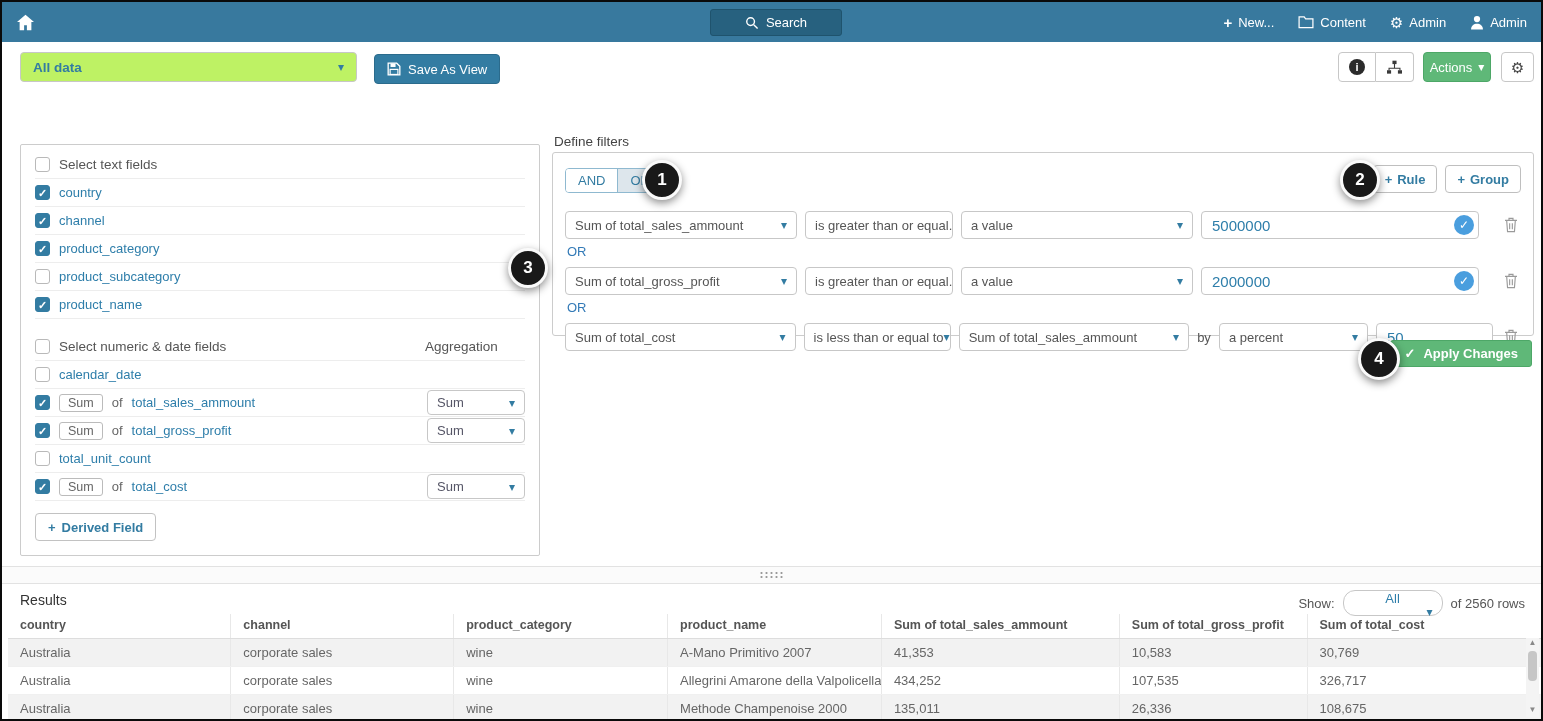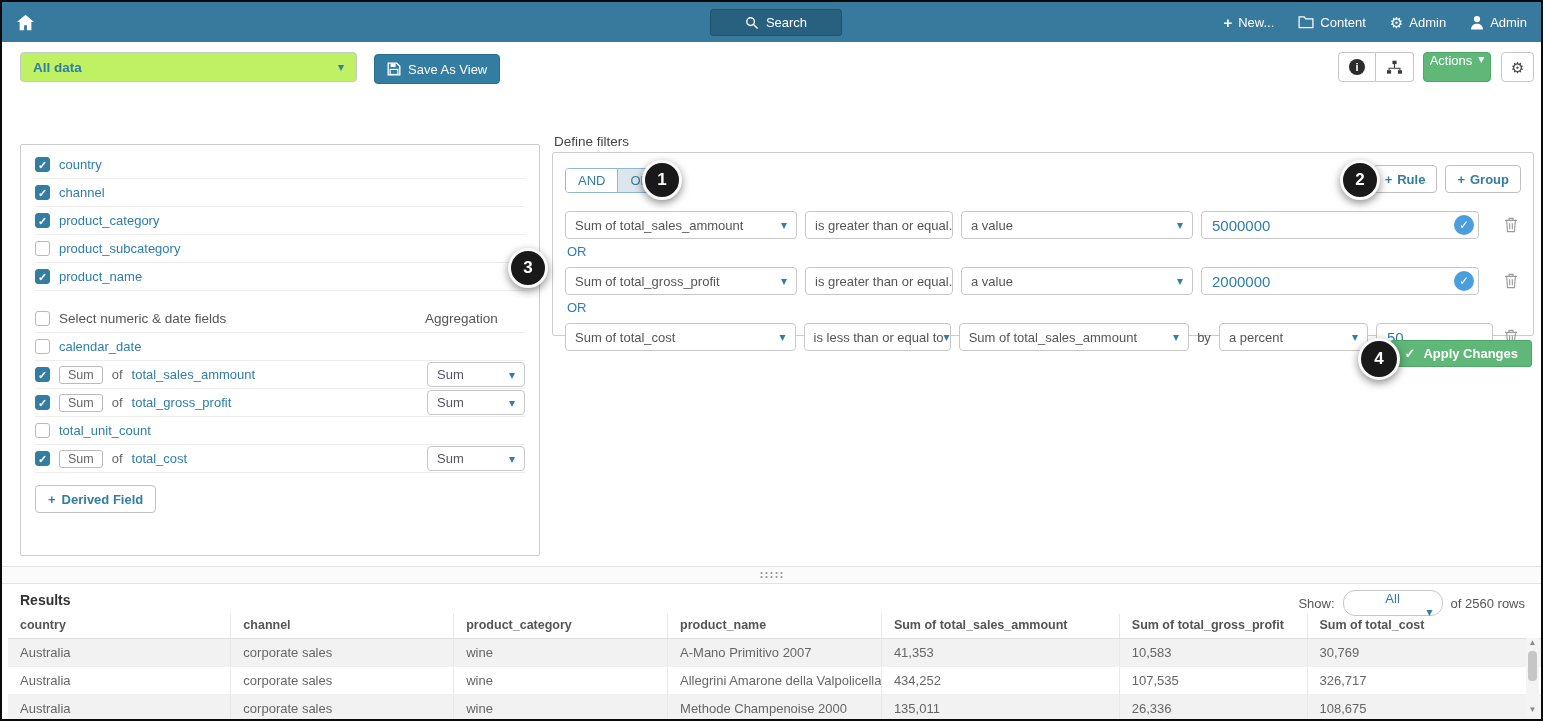--- a/index.html
+++ b/index.html
@@ -45,21 +45,21 @@
   .btn-group { display:flex; }
   .icon-btn {
     width:38px; height:30px; background:#fff; border:1px solid #c7c7c7;
     display:flex; align-items:center; justify-content:center; cursor:pointer; color:#444;
   }
   .btn-group .icon-btn:first-child { border-radius:4px 0 0 4px; }
   .btn-group .icon-btn:last-child { border-radius:0 4px 4px 0; border-left:none; }
   .actions-btn {
     margin-left:9px; height:30px; width:68px; background:var(--green,#5fb878);
     border:1px solid #4da767; border-radius:4px; color:#fff; font-size:13px;
-    display:flex; justify-content:center; gap:6px; cursor:pointer;
+    display:flex; align-items:center; justify-content:center; gap:6px; cursor:pointer;
   }
   .actions-btn .caret { margin-left:0; color:#fff; }
   .gear-btn { margin-left:10px; width:33px; height:30px; border:1px solid #c7c7c7; border-radius:4px;
     background:#fff; display:flex; align-items:center; justify-content:center; cursor:pointer; color:#444; }
   .info-circle { width:16px; height:16px; border-radius:50%; background:#2b2b2b; color:#fff;
     font-size:11px; font-weight:700; font-style:normal; display:flex; align-items:center; justify-content:center; }
   
   .banner {
     position:absolute; left:0; top:90px; right:0; height:32px; background:#f8f8f8;
     border-top:1px solid #e5e5e5; border-bottom:1px solid #e5e5e5;
@@ -123,21 +123,21 @@
     border:3px solid #fafafa; box-shadow:0 3px 8px rgba(0,0,0,.45);
     color:#fff; font-weight:700; font-size:17px; display:flex; align-items:center; justify-content:center; z-index:5; }
   
   .splitter { position:absolute; left:0; right:0; top:564px; height:18px; background:#fbfbfb;
     border-top:1px solid #e2e2e2; border-bottom:1px solid #e2e2e2;
     display:flex; align-items:center; justify-content:center; }
   .grip { width:26px; height:8px; cursor:row-resize;
     background-image: radial-gradient(#9a9a9a 1px, transparent 1.3px);
     background-size:5px 4px; }
   
-  .results-title { position:absolute; left:18px; top:590px; font-size:14px; font-weight:700; color:#333;text-align:center; }
+  .results-title { position:absolute; left:18px; top:590px; font-size:14px; font-weight:400; color:#333;text-align:center; }
   .show-cluster { position:absolute; right:16px; top:588px; display:flex; align-items:center; gap:8px; font-size:13px; color:#555; }
   .show-select { width:100px; height:26px; border:1px solid #c7c7c7; border-radius:12px; background:#fff;
     display:flex; align-items:center; padding:0 9px; color:var(--link,#2e7eaa); font-size:13px; cursor:pointer;flex-direction:column; }
   .rtable { position:absolute; left:6px; top:612px; width:1533px; border-collapse:collapse; table-layout:fixed; font-size:13px; }
   .rtable th { text-align:left; font-weight:700; color:#555; font-size:12.5px; padding:4px 10px 6px 12px;
     border-bottom:1px solid #ddd; border-right:1px solid #e8e8e8; white-space:nowrap; overflow:hidden; }
   .rtable th:last-child { border-right:none; }
   .rtable td { color:#666; padding:6px 10px 6px 12px; height:27px; border-right:1px solid #e8e8e8;
     border-bottom:1px solid #f0f0f0; white-space:nowrap; overflow:hidden; }
   .rtable td:last-child { border-right:none; }
@@ -235,20 +235,24 @@
         <span class="caret">▾</span>
       </button>
       <div class="gear-btn">
         <span class="gear-glyph">⚙</span>
       </div>
     </div>
   </div>
 
 
   <div class="fields-panel">
+    <div class="frow">
+      <span class="cb"></span>
+      <span class="hdr">Select text fields</span>
+    </div>
     <div class="frow">
       <span class="cb checked"></span>
       <a class="flink">country</a>
     </div>
     <div class="frow">
       <span class="cb checked"></span>
       <a class="flink">channel</a>
     </div>
     <div class="frow">
       <span class="cb checked"></span>

